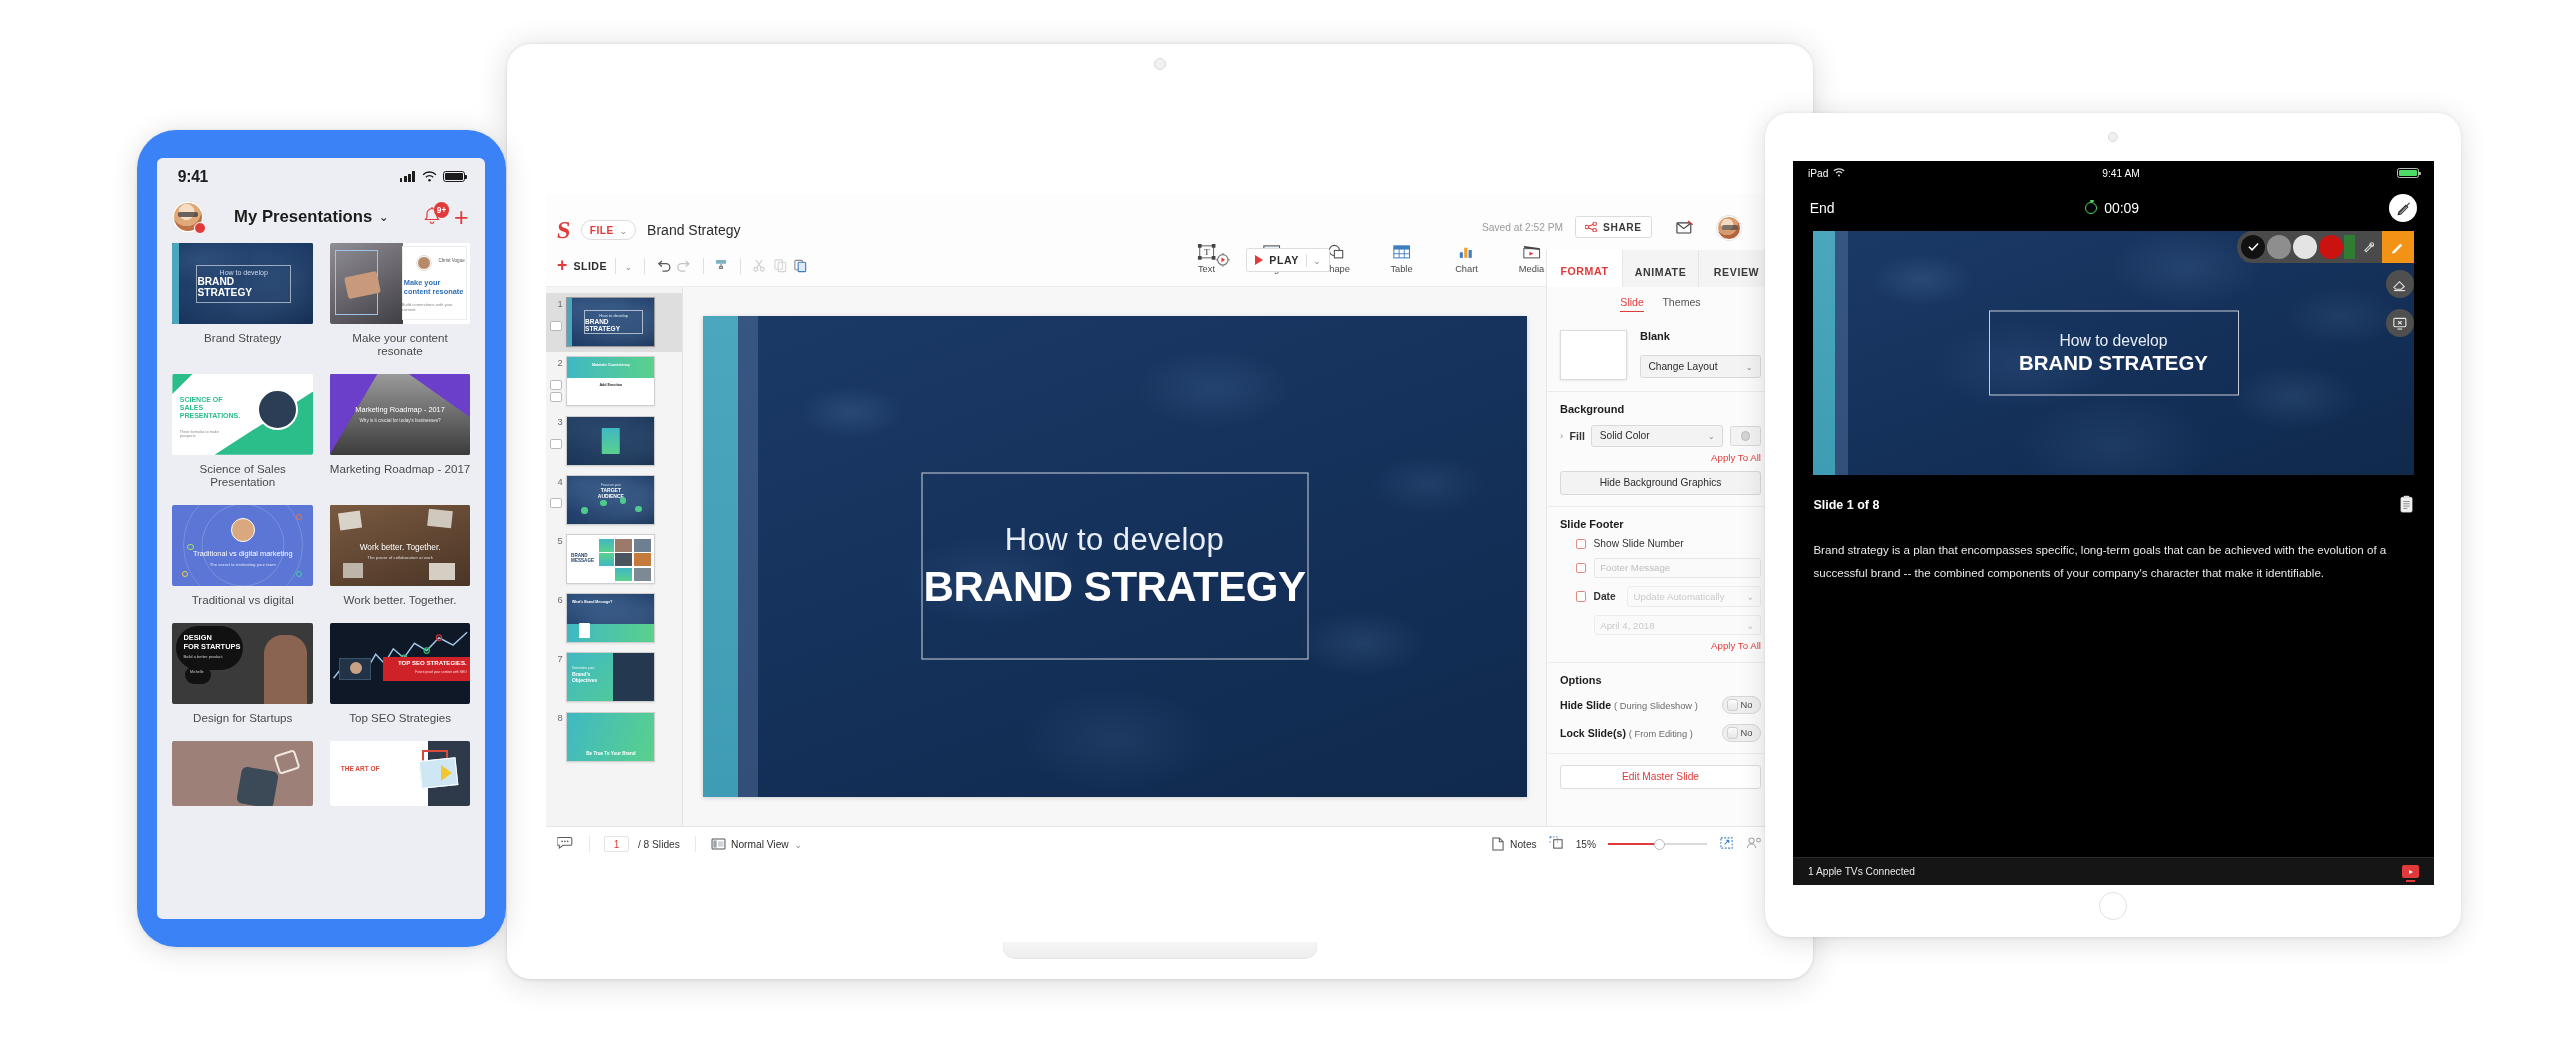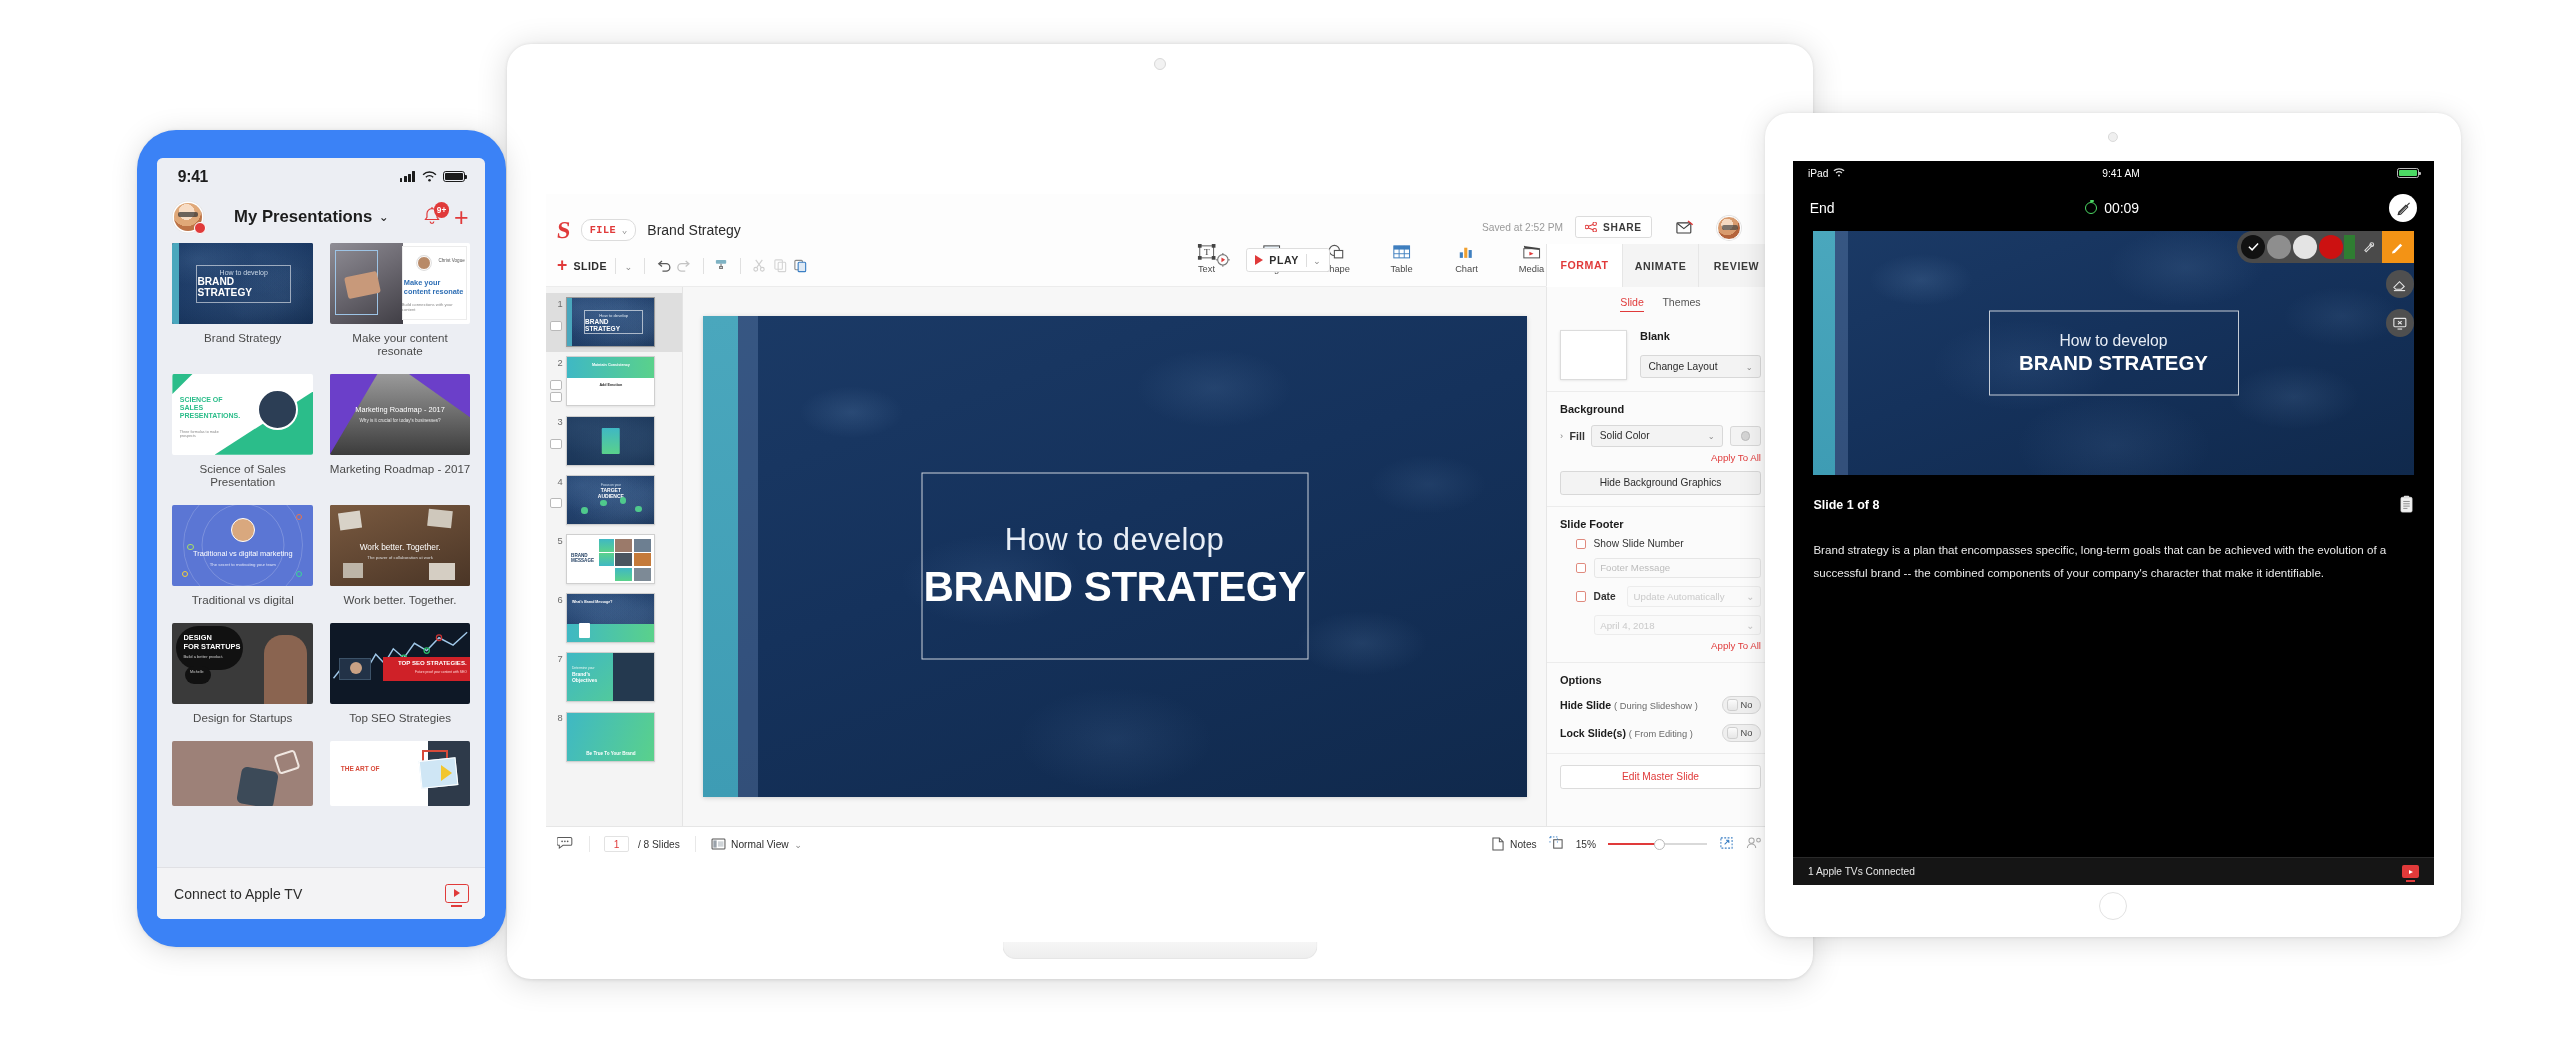--- a/index.html
+++ b/index.html
@@ -47,21 +47,21 @@
     position:absolute; left:0; top:20.4px; width:100%; height:31.5px;
     display:flex; align-items:center; padding-left:11px; gap:11px;
   }
   .logo-s {
     color:#e03a3a; font-size:24px; font-weight:bold; line-height:1;
     font-family:"Liberation Serif", serif; transform: skewX(-6deg);
   }
   .file-btn {
     border:0.9px solid #dcdcdc; border-radius:10px; padding:3.7px 7.4px;
     font-size:10.2px; font-weight:bold; color:#e03a3a; letter-spacing:0.5px;
-    display:flex; align-items:center; gap:5.6px; background:#fff;font-family:Liberation Mono, monospace;
+    display:flex; align-items:center; gap:5.6px; background:#fff;
   }
   .file-btn .cv { color:#8a8a8a; font-weight:normal; font-size:9.3px; }
   .doc-title { font-size:14px; color:#2c2c2c; }
 
   .saved-text {
     position:absolute; right:211px; top:28px;
     font-size:10.2px; color:#9a9a9a;
   }
   .share-btn {
     position:absolute; right:122px; top:22px;
@@ -103,21 +103,21 @@
   .play-box {
     display:flex; align-items:center; gap:6.5px; border:0.9px solid #dedede;
     border-radius:2.8px; padding:4.6px 8.3px; margin-left:11px; background:#fff;
   }
   .play-box .tri { width:0;height:0;border-left:8.3px solid #e03a3a;border-top:5.6px solid transparent;border-bottom:5.6px solid transparent;}
   .play-box .t { font-size:10.6px; font-weight:bold; letter-spacing:0.6px; color:#2d2d2d;}
   .play-box .bar { width:0.9px;height:13px;background:#ddd;}
   .play-box .cv { color:#8a8a8a; font-size:9.3px;}
 
   
-  .rtabs { position:absolute; right:0; top:50px; width:228px; height:43px; display:flex; }
+  .rtabs { position:absolute; right:0; top:56px; width:228px; height:43px; display:flex; }
   .rtab { flex:1; display:flex; align-items:center; justify-content:center;
           font-size:10.6px; font-weight:bold; letter-spacing:0.6px; color:#3a3a3a;
           background:#f4f4f4; border-left:0.9px solid #e6e6e6; }
   .rtab.active { color:#e03a3a; background:#ffffff; border-bottom:0.9px solid #fff; }
 
   
   .lbody { position:absolute; left:0; top:93px; right:0; bottom:35px; display:flex; }
   .thumbs {
     width:137px; background:#f4f4f4; border-right:0.9px solid #e4e4e4;
     padding:5.6px 0 0 0; overflow:hidden; position:relative;
@@ -916,26 +916,20 @@
           <div class="pthumb" style="background:#fff;height:65px;">
             <div style="position:absolute;right:0;top:0;bottom:0;width:30%;background:#2e3a4a;"></div>
             <div style="position:absolute;left:11px;top:24px;color:#d84a3a;font-size:6.5px;font-weight:bold;">THE ART OF</div>
             <div style="position:absolute;right:22px;top:9.3px;width:26px;height:20.4px;border:2.3px solid #d84a3a;"></div>
             <div style="position:absolute;right:13px;top:18.5px;width:37px;height:28px;background:#cfe6f5;border:1.4px solid #fff;transform:rotate(-6deg);"></div>
             <div style="position:absolute;right:18.5px;top:24px;width:0;height:0;border-left:11px solid #f2c62e;border-top:8.3px solid transparent;border-bottom:8.3px solid transparent;"></div>
           </div>
         </div>
       </div>
 
-      <div class="ph-bottom">
-        <span class="bt">Connect to Apple TV</span>
-        <span class="atv-btn">
-            <span class="atv-tri"></span>
-          </span>
-      </div>
     </div>
   </div>
 
   <div class="tablet">
     <div class="tb-cam"></div>
     <div class="tb-home"></div>
     <div class="tb-screen">
 
       <div class="tb-status">
         <span>iPad</span>

